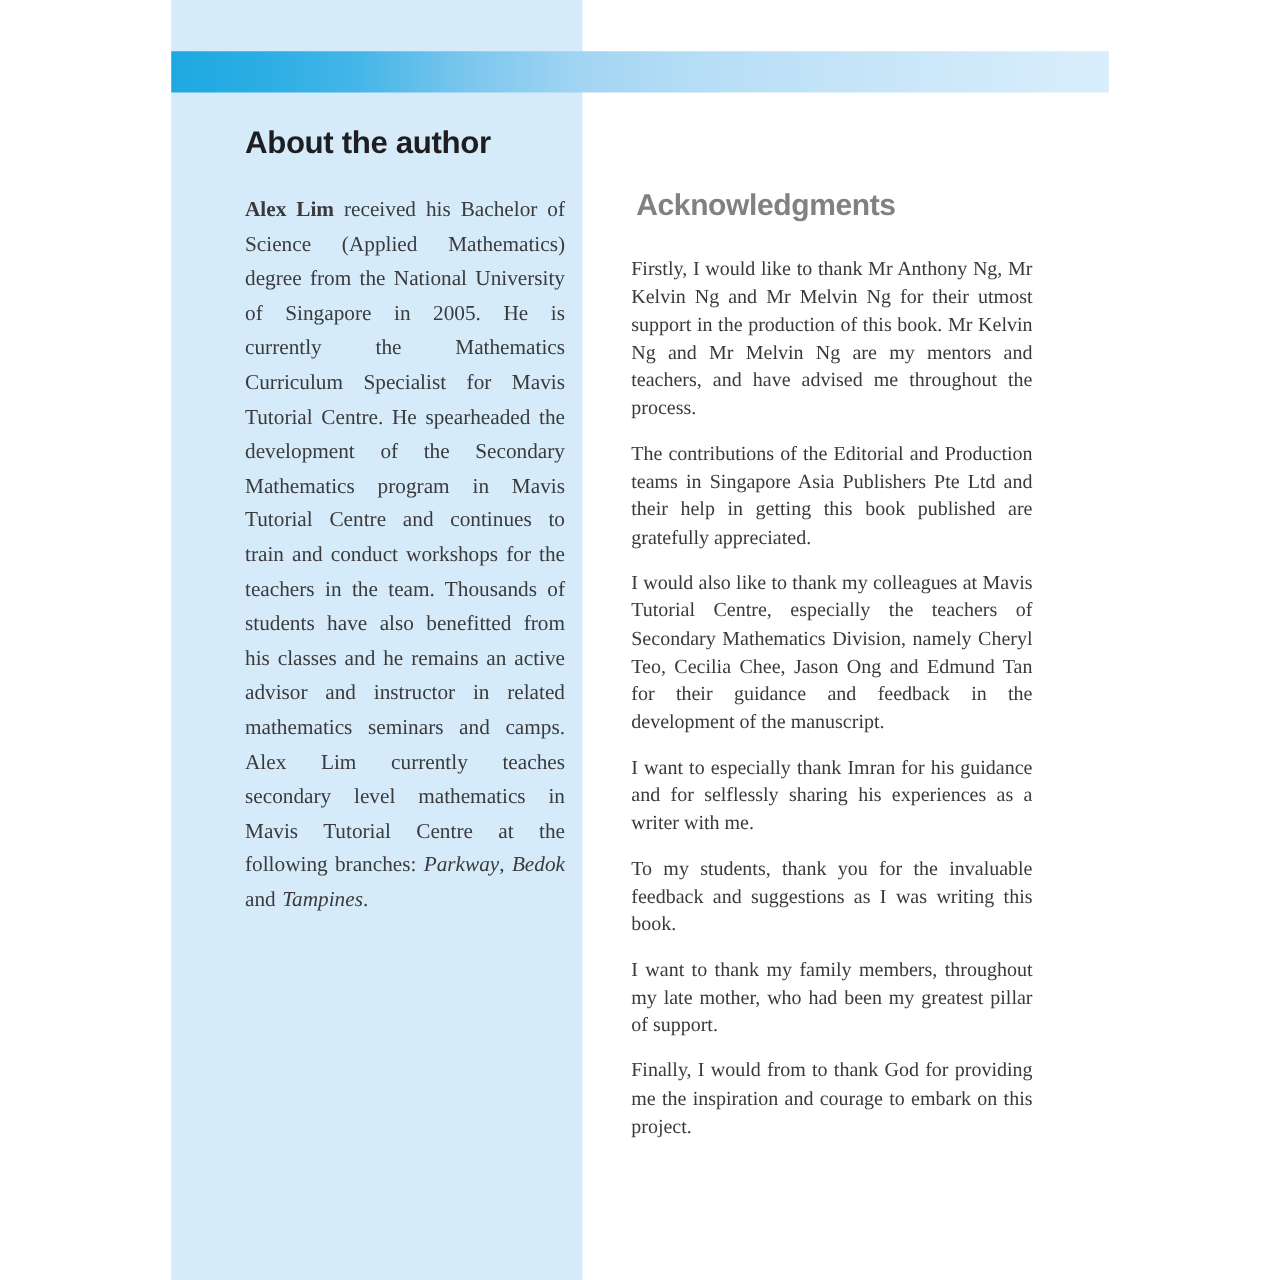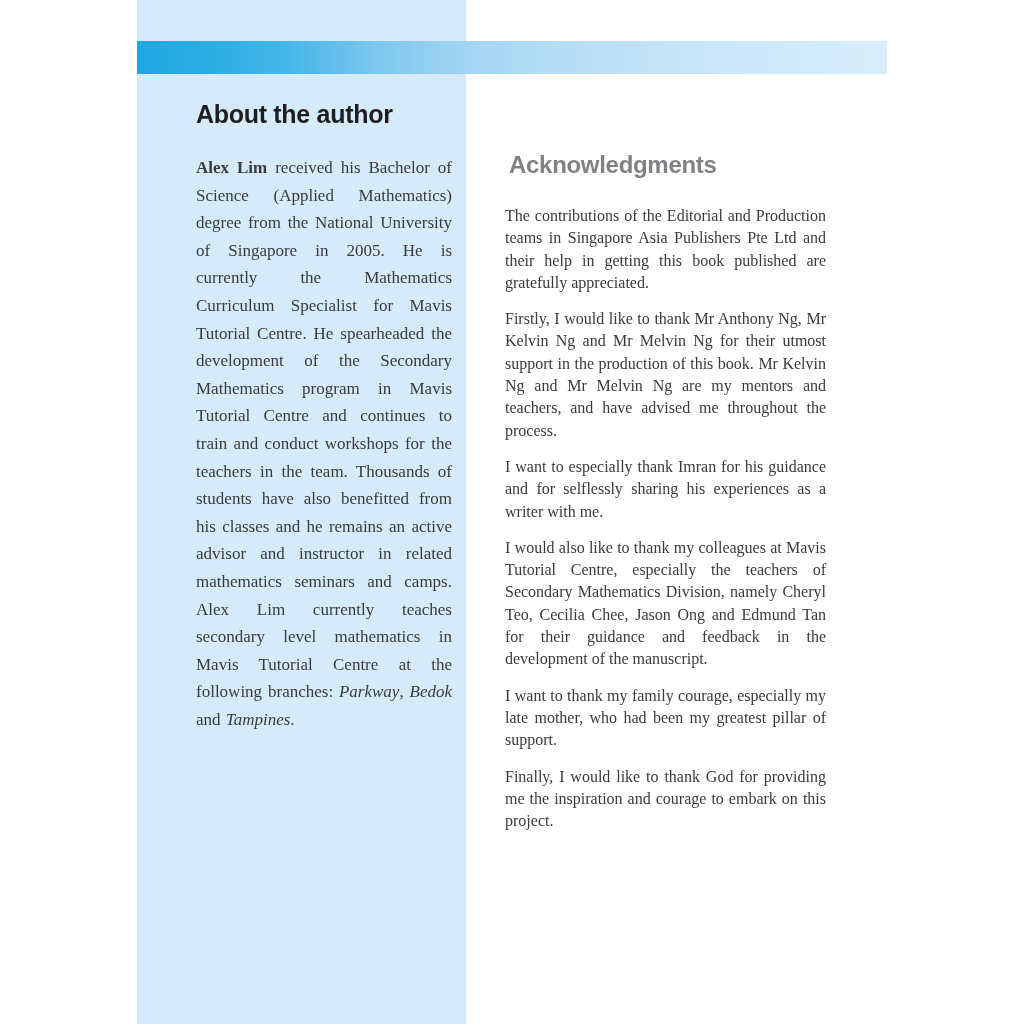--- a/index.html
+++ b/index.html
@@ -79,21 +79,22 @@
   <div class="blue-panel"></div>
   <div class="gradient-bar"></div>
 
   <div class="about-section">
     <h1 class="about-heading">About the author</h1>
     <p class="about-body"><b>Alex Lim</b><span> received his Bachelor of Science (Applied Mathematics) degree from the National University of Singapore in 2005. He is currently the Mathematics Curriculum Specialist for Mavis Tutorial Centre. He spearheaded the development of the Secondary Mathematics program in Mavis Tutorial Centre and continues to train and conduct workshops for the teachers in the team. Thousands of students have also benefitted from his classes and he remains an active advisor and instructor in related mathematics seminars and camps. Alex Lim currently teaches secondary level mathematics in Mavis Tutorial Centre at the following branches: </span><em>Parkway</em><span>, </span><em>Bedok</em><span> and </span><em>Tampines</em><span>.</span></p>
   </div>
 
   <div class="ack-section">
     <h2 class="ack-heading">Acknowledgments</h2>
+    <p class="ack-paragraph">Firstly, I would like to thank Mr Anthony Ng, Mr Kelvin Ng and Mr Melvin Ng for their utmost support in the production of this book. Mr Kelvin Ng and Mr Melvin Ng are my mentors and teachers, and have advised me throughout the process.</p>
     <p class="ack-paragraph">The contributions of the Editorial and Production teams in Singapore Asia Publishers Pte Ltd and their help in getting this book published are gratefully appreciated.</p>
-    <p class="ack-paragraph">Firstly, I would like to thank Mr Anthony Ng, Mr Kelvin Ng and Mr Melvin Ng for their utmost support in the production of this book. Mr Kelvin Ng and Mr Melvin Ng are my mentors and teachers, and have advised me throughout the process.</p>
+    <p class="ack-paragraph">I would also like to thank my colleagues at Mavis Tutorial Centre, especially the teachers of Secondary Mathematics Division, namely Cheryl Teo, Cecilia Chee, Jason Ong and Edmund Tan for their guidance and feedback in the development of the manuscript.</p>
     <p class="ack-paragraph">I want to especially thank Imran for his guidance and for selflessly sharing his experiences as a writer with me.</p>
-    <p class="ack-paragraph">I would also like to thank my colleagues at Mavis Tutorial Centre, especially the teachers of Secondary Mathematics Division, namely Cheryl Teo, Cecilia Chee, Jason Ong and Edmund Tan for their guidance and feedback in the development of the manuscript.</p>
-    <p class="ack-paragraph">I want to thank my family courage, especially my late mother, who had been my greatest pillar of support.</p>
-    <p class="ack-paragraph">Finally, I would like to thank God for providing me the inspiration and courage to embark on this project.</p>
+    <p class="ack-paragraph">To my students, thank you for the invaluable feedback and suggestions as I was writing this book.</p>
+    <p class="ack-paragraph">I want to thank my family members, throughout my late mother, who had been my greatest pillar of support.</p>
+    <p class="ack-paragraph">Finally, I would from to thank God for providing me the inspiration and courage to embark on this project.</p>
   </div>
 
 </div>
 
 </body></html>

